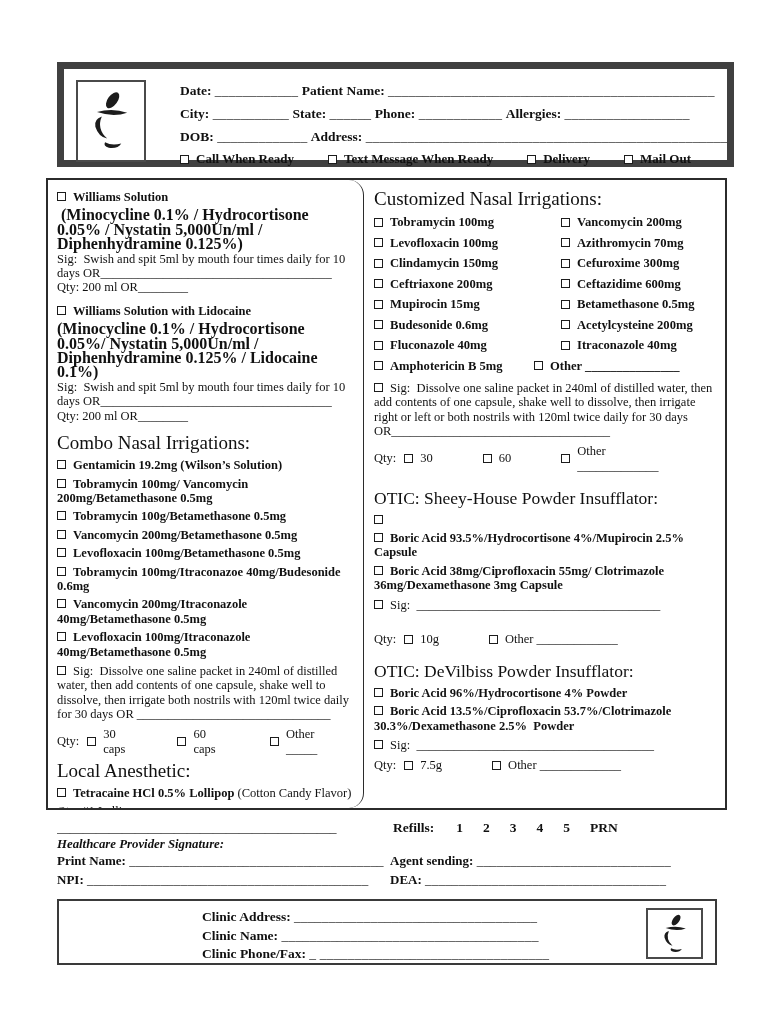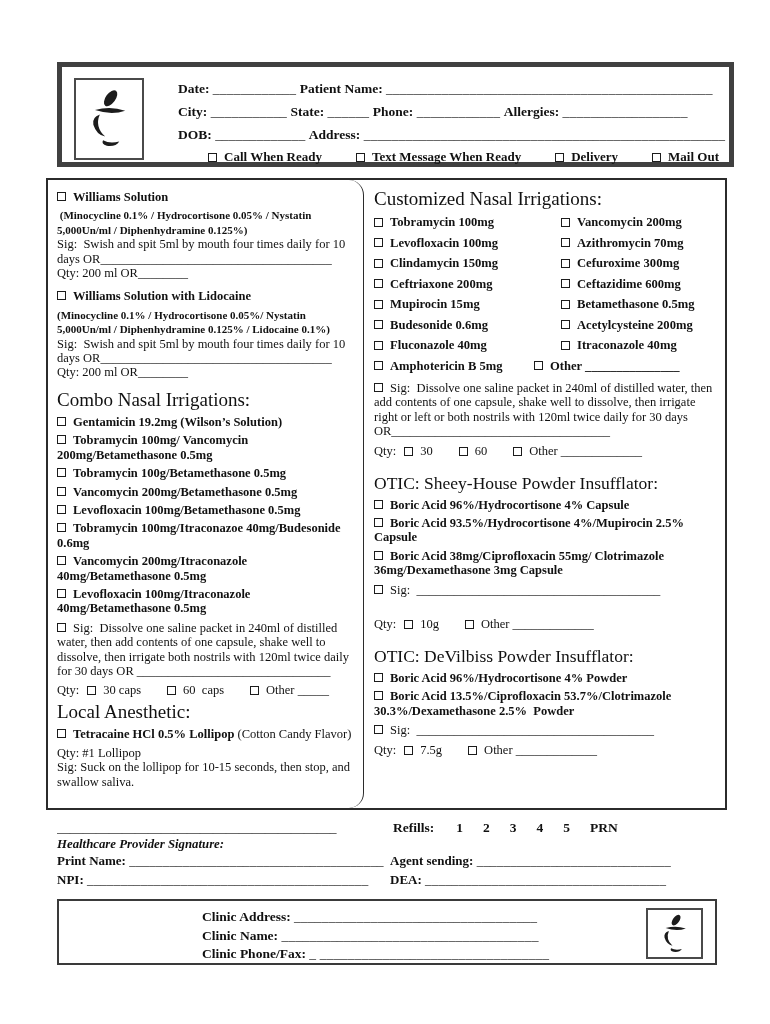--- a/index.html
+++ b/index.html
@@ -2,56 +2,56 @@
 <html><head>
 <meta charset="utf-8">
 <style>
   * { box-sizing: border-box; margin: 0; padding: 0; }
   html,body { background:#ffffff; }
   body { font-family: "Liberation Serif", "DejaVu Serif", serif; color:#111; }
   .page { position:relative; width:770px; height:1024px; background:#fff; overflow:hidden; }
 
   
   .header-box { position:absolute; left:57px; top:62px; width:677px; height:105px;
-    border:5px solid #404040; background:#fff; }
+    border:7px solid #404040; background:#fff; }
   .logo-frame { position:absolute; left:12px; top:11px; width:70px; height:82px;
     border:2px solid #4a4a4a; background:#fff; display:flex; align-items:center; justify-content:center; }
   .logo-frame svg { width:54px; height:66px; }
   .header-fields { position:absolute; left:116px; top:10px; right:10px; }
   .hrow { font-size:13.5px; line-height:23px; white-space:nowrap; }
   .lbl { font-weight:bold; }
   .blank { font-weight:normal; letter-spacing:0.2px; }
-  .hopts { display:flex; gap:34px; margin-top:3px; font-weight:bold; font-size:13px;justify-content:flex-end; }
+  .hopts { display:flex; gap:34px; margin-top:3px; font-weight:bold; font-size:13px; }
   .hopt { display:flex; align-items:center; }
 
   
   .cb { display:inline-block; width:9px; height:9px; border:1.2px solid #1c1c1c;
     background:#fff; margin-right:7px; vertical-align:0px; flex:none; }
 
   
   .main-box { position:absolute; left:46px; top:178px; width:681px; height:632px;
     border:2px solid #2b2b2b; display:flex; background:#fff; }
   .col-left { width:316px; border-right:1.6px solid #2b2b2b; padding:6px 8px 0 9px; overflow:hidden;border-radius:15px; }
   .col-right { flex:1; padding:5px 10px 0 10px; overflow:hidden; }
 
   .item { font-weight:bold; font-size:12.5px; line-height:14.4px; margin:4px 0; }
   .itxt, .sigp, .comp, .plain, .qty-opt-label { white-space:pre-wrap; }
-  .comp { font-weight:bold; font-size:11px; line-height:14.4px; }
+  .comp { font-weight:bold; font-size:16px; line-height:14.4px; }
   .sigp { font-weight:normal; font-size:12.5px; line-height:14.4px; }
   .plain { font-weight:normal; font-size:12.5px; line-height:14.6px; }
   .sig-item { font-weight:normal; font-size:12.5px; line-height:14.4px; margin:5px 0 3px; }
   .reg { font-weight:normal; }
   .block { margin-bottom:9px; }
 
   h2.sec { font-size:19px; font-weight:normal; line-height:22px; margin:3px 0 2px; white-space:nowrap; }
   h2.otic { font-size:17.5px; margin-top:13px; }
 
   .qty-row { display:flex; align-items:center; font-size:12.5px; margin:5px 0 3px; }
   .qty-label { font-weight:normal; margin-right:8px; }
-  .qty-opts { display:flex; }
+  .qty-opts { display:flex;gap:24px; }
   .qty-opt { display:flex; align-items:center; margin-right:26px; font-weight:normal; }
 
   
   .cust-row { display:flex; font-weight:bold; font-size:12.6px; line-height:20.5px; }
   .cust-cell { display:flex; align-items:center; }
   .cust-c1 { width:187px; }
   .cust-c2 { flex:1; }
   .cust-row:last-child .cust-c1 { width:160px; }
   .gap-lg { margin-top:20px; }
 
@@ -349,21 +349,21 @@
               <span class="cb"></span>
               <span class="qty-opt-label">Other _____________</span>
             </span>
           </span>
       </div>
 
       <h2 class="sec otic">OTIC: Sheey-House Powder Insufflator:</h2>
       <div>
 
           <div class="item">
-            <span class="cb"></span><span class="itxt">Boric Acid 96%/Hydrocortisone 4% Capsule</span>
+            <span class="cb"></span>
           </div>
 
           <div class="item">
             <span class="cb"></span><span class="itxt">Boric Acid 93.5%/Hydrocortisone 4%/Mupirocin 2.5% Capsule</span>
           </div>
 
           <div class="item">
             <span class="cb"></span><span class="itxt">Boric Acid 38mg/Ciprofloxacin 55mg/ Clotrimazole 36mg/Dexamethasone 3mg Capsule</span>
           </div>
         </div>

